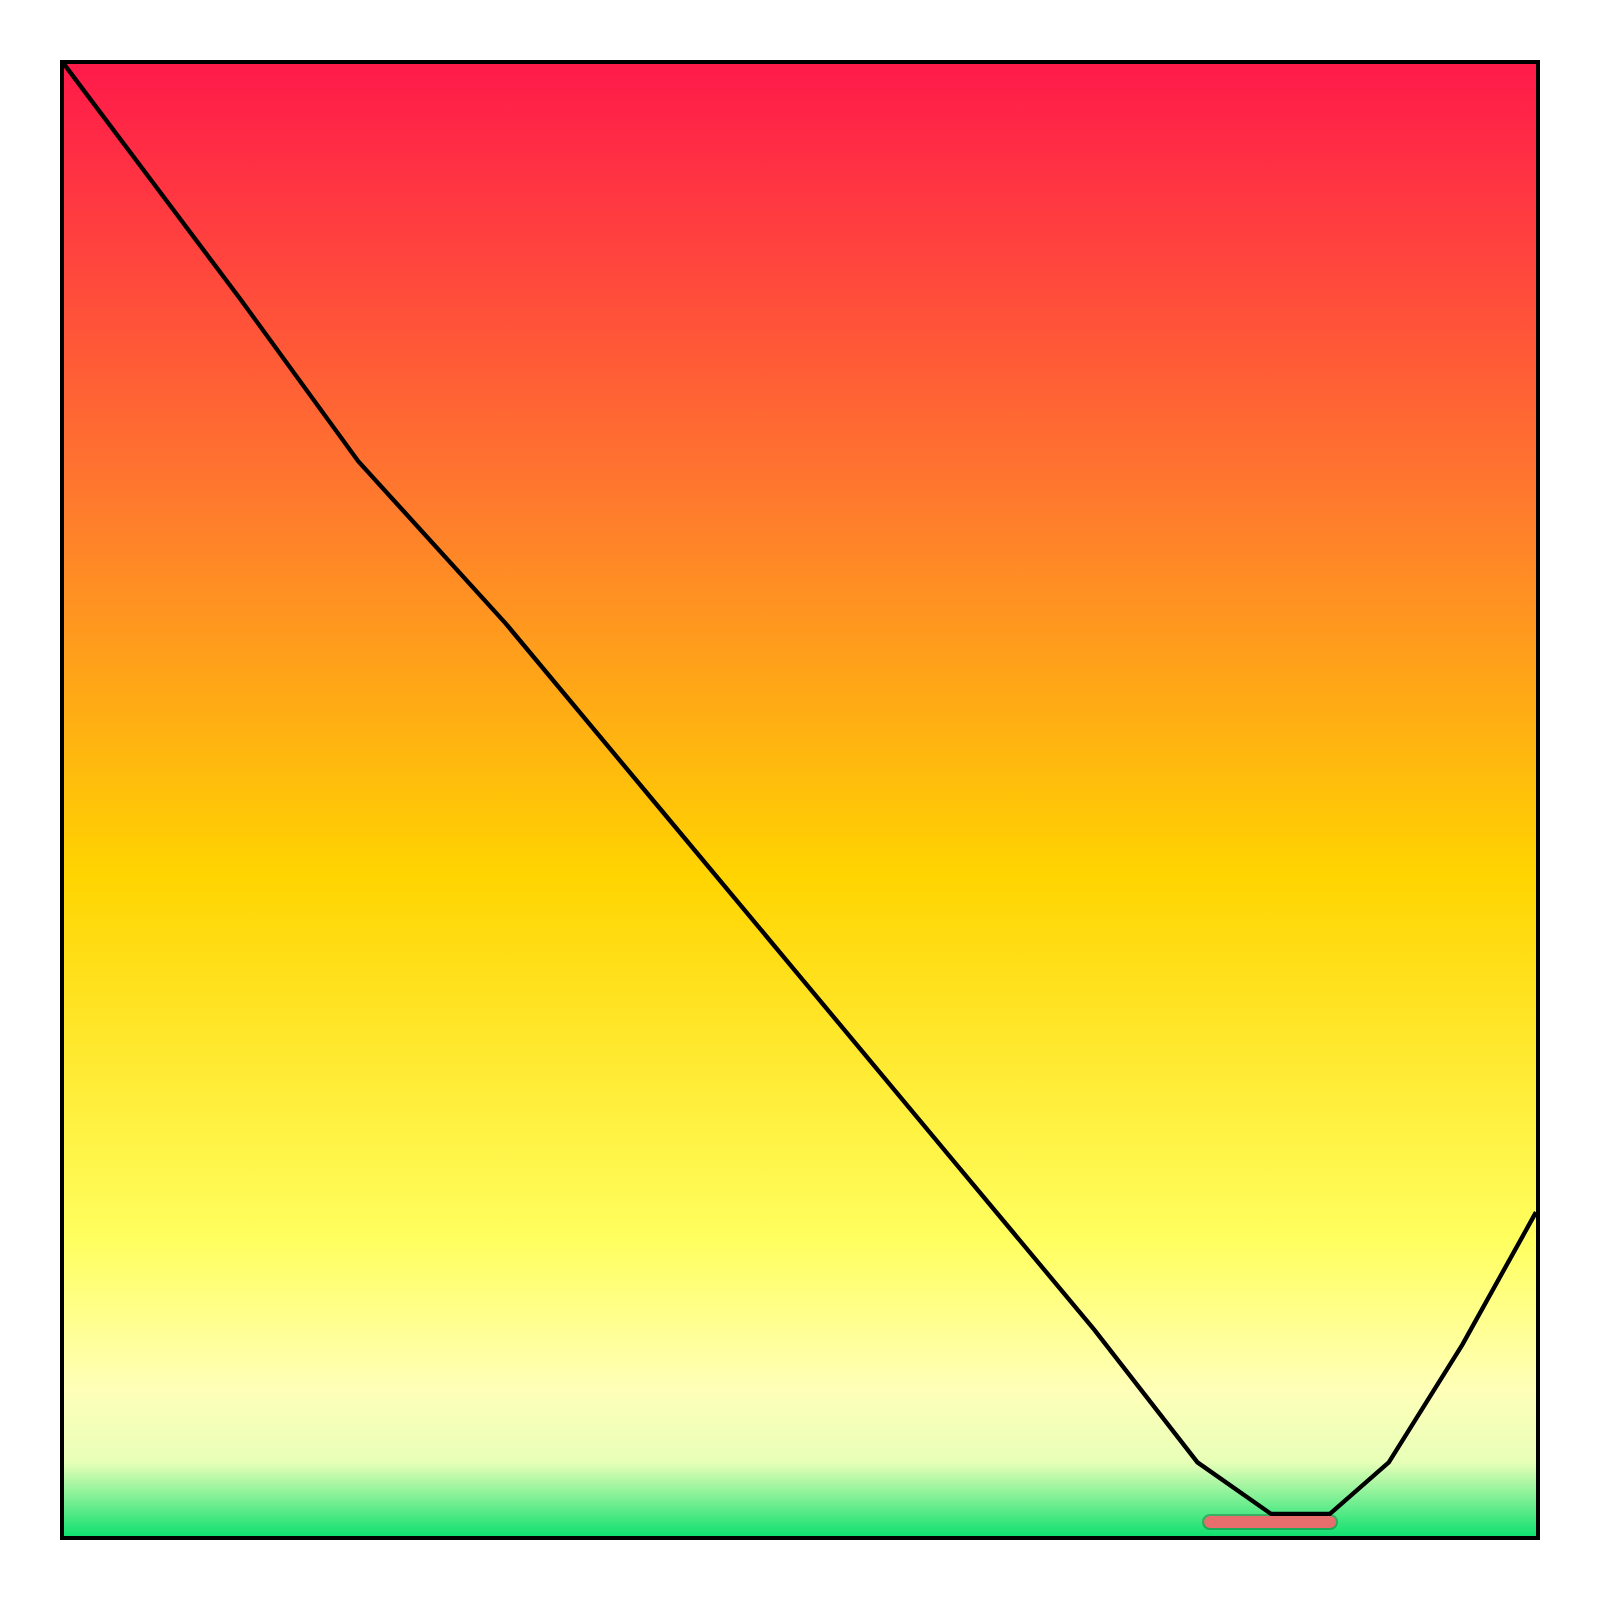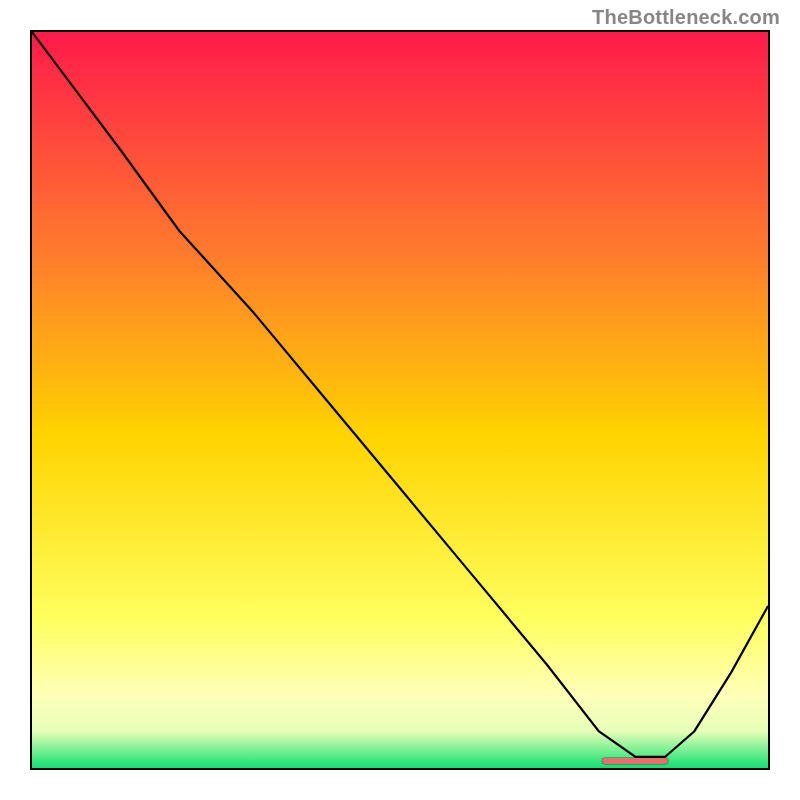--- a/index.html
+++ b/index.html
@@ -48,21 +48,20 @@
     height: 6px;
     border-radius: 3px;
     background: #e86d6d;
     outline: 1px solid rgba(0,0,0,0.25);
   }
 </style>
 </head>
 <body>
 
 <div class="container">
-  <div class="attribution">TheBottleneck.com</div>
 
   <div class="plot-frame">
     <svg class="gradient-bg" viewBox="0 0 740 740" preserveAspectRatio="none">
       <defs>
         <linearGradient id="bg-grad" x1="0" y1="0" x2="0" y2="1">
             <stop offset="0%" stop-color="#ff1a4a"></stop>
             <stop offset="30%" stop-color="#ff7b2d"></stop>
             <stop offset="55%" stop-color="#ffd400"></stop>
             <stop offset="80%" stop-color="#ffff60"></stop>
             <stop offset="90%" stop-color="#ffffb8"></stop>

